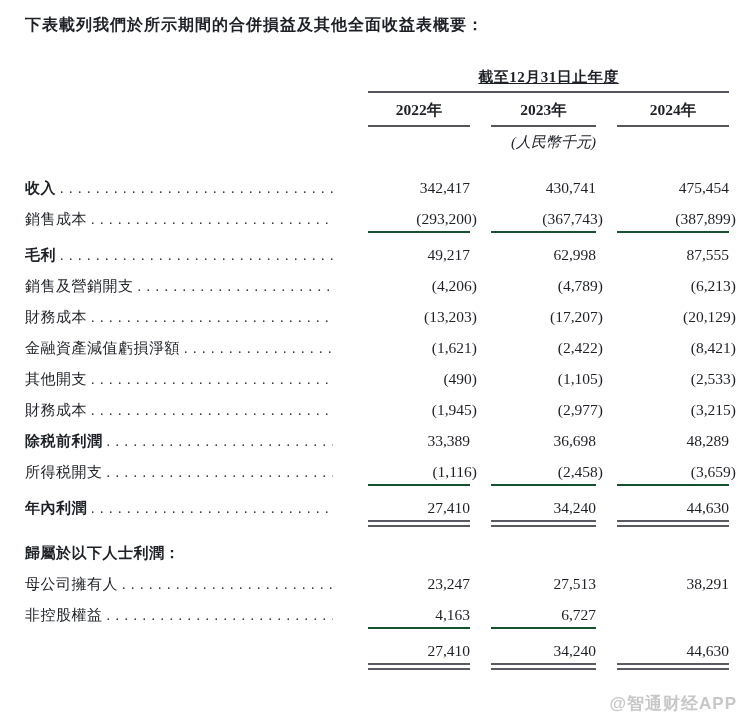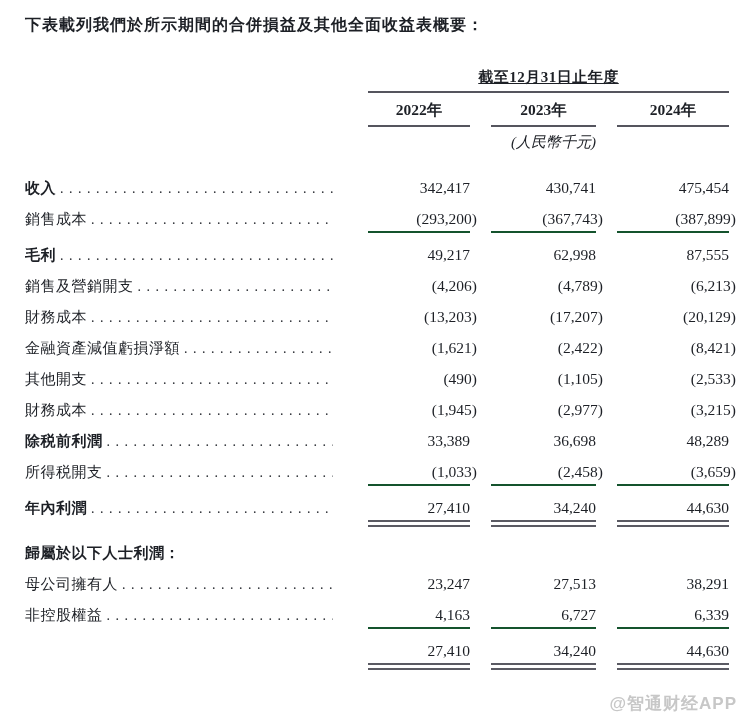--- a/index.html
+++ b/index.html
@@ -184,21 +184,21 @@
         <div class="num"><span class="val">33,389</span></div>
         <div class="num"><span class="val">36,698</span></div>
         <div class="num"><span class="val">48,289</span></div>
       </div>
 
       <div class="trow data rule">
         <div class="lcell">
             <span class="lbl">所得税開支</span>
             <span class="dots"></span>
           </div>
-        <div class="num"><span class="val neg">(1,033)</span></div>
+        <div class="num"><span class="val neg">(1,116)</span></div>
         <div class="num"><span class="val neg">(2,458)</span></div>
         <div class="num"><span class="val neg">(3,659)</span></div>
       </div>
 
       <div class="trow data bold drule">
         <div class="lcell">
             <span class="lbl">年內利潤</span>
             <span class="dots"></span>
           </div>
         <div class="num"><span class="val">27,410</span></div>
@@ -226,21 +226,20 @@
         <div class="num"><span class="val">38,291</span></div>
       </div>
 
       <div class="trow data rule">
         <div class="lcell">
             <span class="lbl">非控股權益</span>
             <span class="dots"></span>
           </div>
         <div class="num"><span class="val">4,163</span></div>
         <div class="num"><span class="val">6,727</span></div>
-        <div class="num"><span class="val">6,339</span></div>
       </div>
 
       <div class="trow data nodots drule">
         <div class="lcell">
             <span class="lbl"></span>
             <span class="dots"></span>
           </div>
         <div class="num"><span class="val">27,410</span></div>
         <div class="num"><span class="val">34,240</span></div>
         <div class="num"><span class="val">44,630</span></div>

